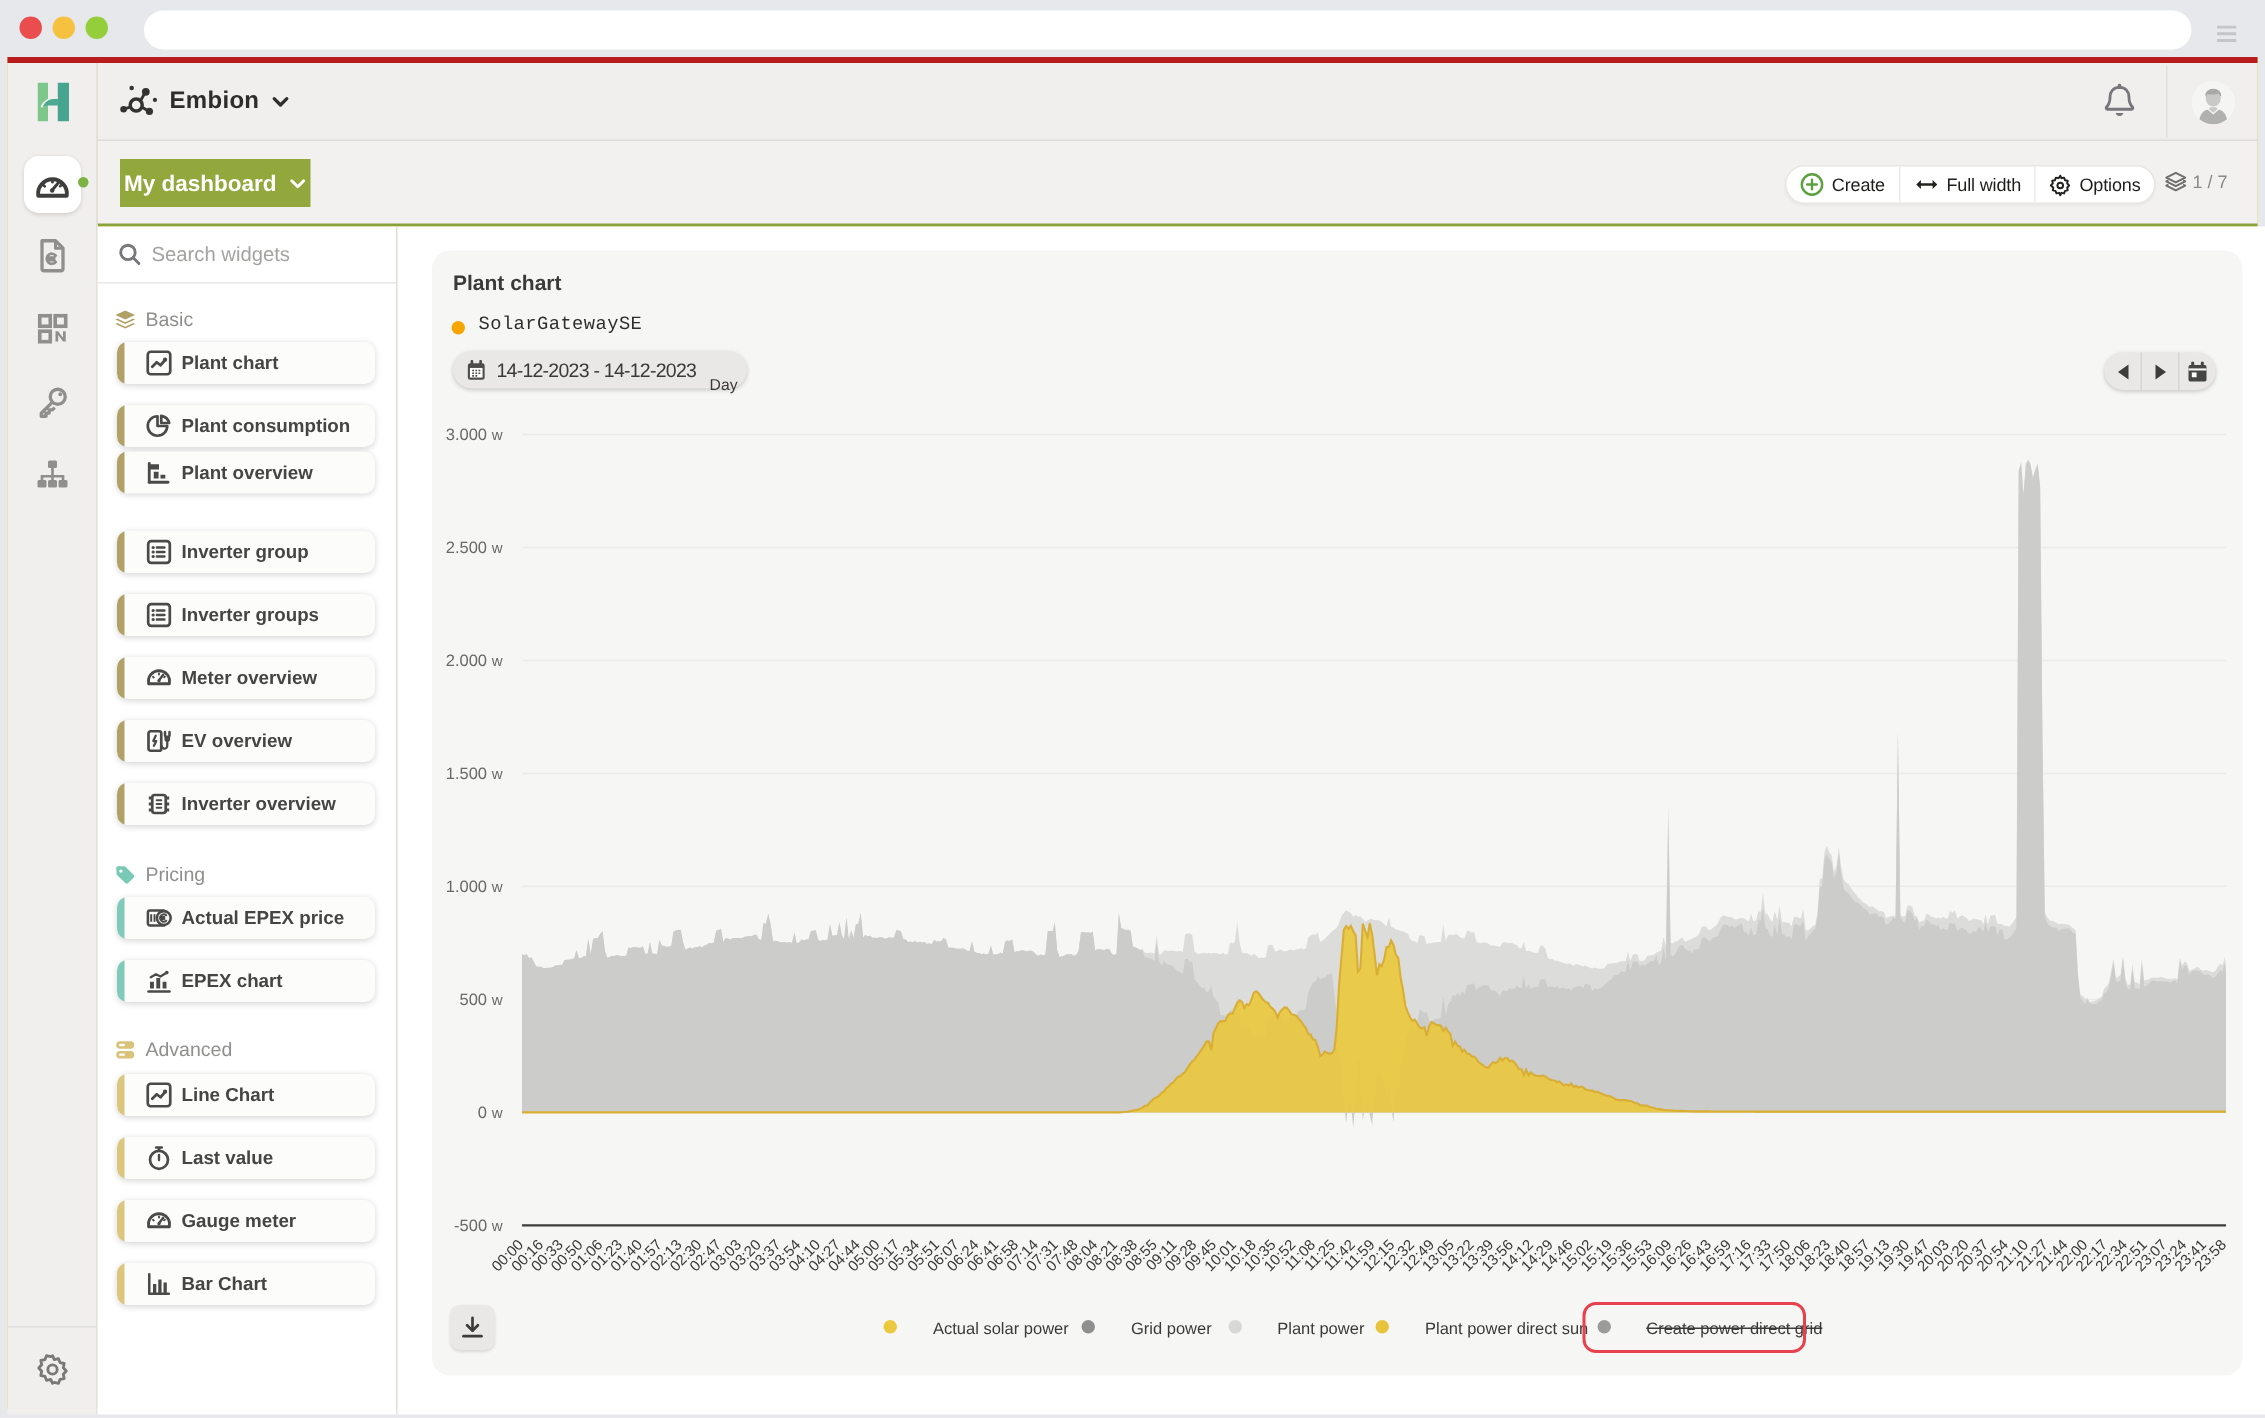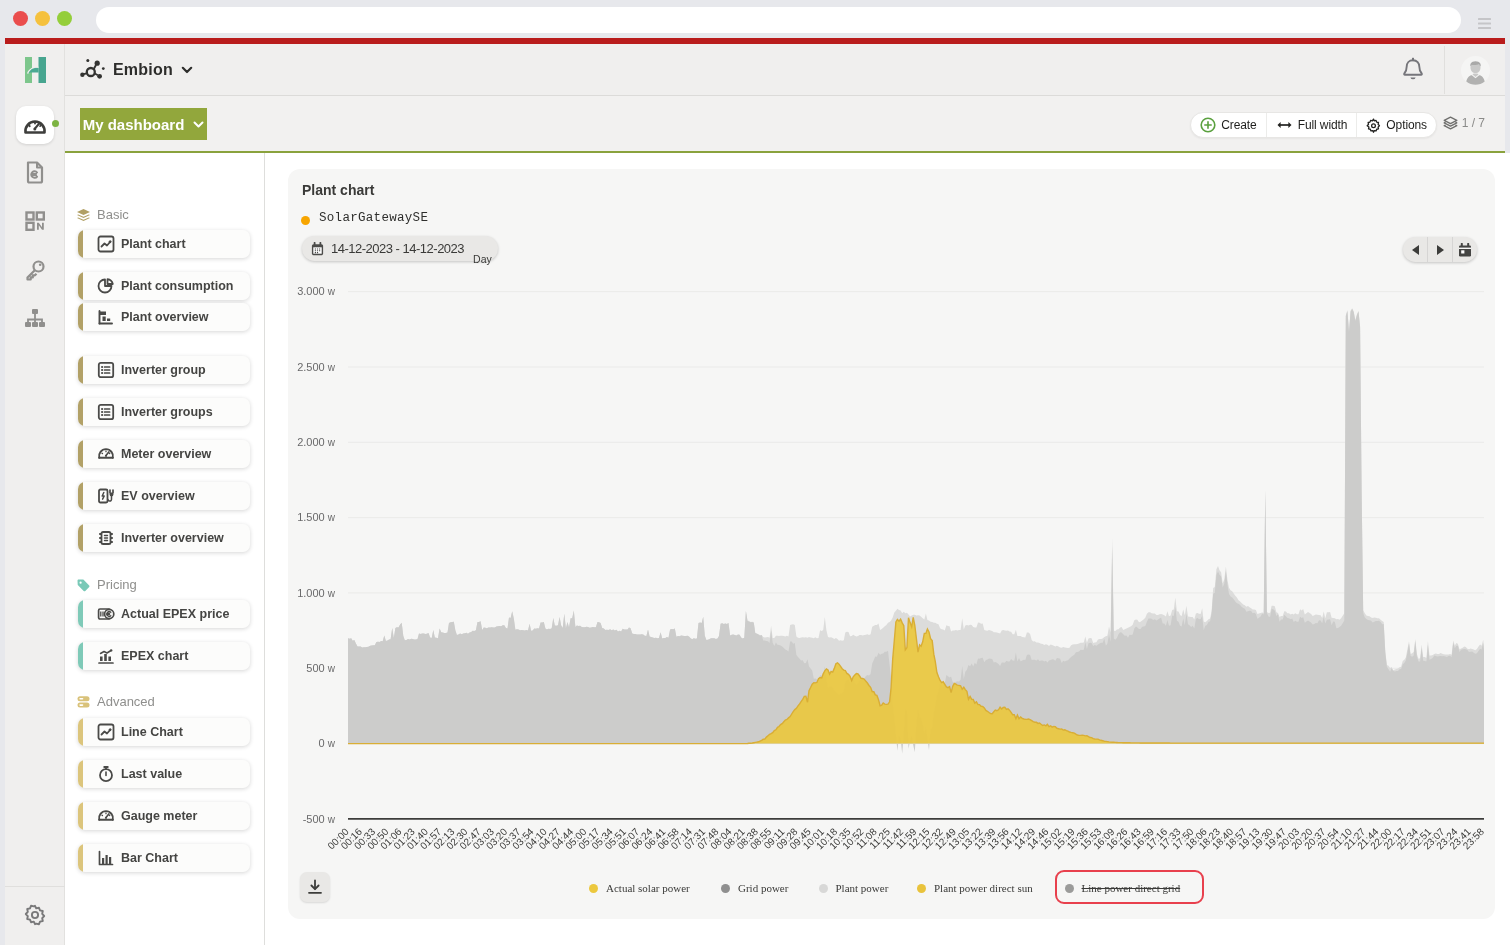--- a/index.html
+++ b/index.html
@@ -1,21 +1,21 @@
 <!DOCTYPE html>
 <html><head><meta charset="utf-8"><style>
 * { margin:0; padding:0; box-sizing:border-box; }
 html,body { width:1510px; height:945px; overflow:hidden; background:#e7e8ec; font-family:"Liberation Sans",sans-serif; }
 .abs { position:absolute; }
 .dot { position:absolute; border-radius:50%; }
 
 #chrome { position:absolute; left:0; top:0; width:1510px; height:38px; background:#e7e8ec; }
 #urlbar { position:absolute; left:96px; top:7px; width:1365px; height:26px; background:#fff; border-radius:13px; }
 
-#app { position:absolute; left:5px; top:38px; width:1500px; height:901px; background:#eab308; border-top:6px solid #b91c1c; }
+#app { position:absolute; left:5px; top:38px; width:1500px; height:901px; background:#eab308; border-top:4px solid #b91c1c; }
 #sidebar { position:absolute; left:0; top:0; width:60px; height:901px; background:#f0efee; border-right:1px solid #e2e1df; }
 #header { position:absolute; left:60px; top:0; width:1440px; height:52px; background:#f0efee; border-bottom:1px solid #dcdbd9; }
 #toolbar { position:absolute; left:60px; top:52px; width:1440px; height:57px; background:#f2f1f0; border-bottom:2px solid #8aa23d; }
 #wpanel { position:absolute; left:60px; top:109px; width:200px; height:792px; background:#fff; border-right:1px solid #dededc; }
 #main { position:absolute; left:260px; top:109px; width:1245px; height:792px; background:#fff; }
 #card { position:absolute; left:23px; top:16px; width:1207px; height:750px; background:#f6f6f5; border-radius:12px; }
 
 .sbtile { position:absolute; left:11px; top:62px; width:38px; height:38px; background:#fff; border-radius:10px; box-shadow:0 1px 3px rgba(0,0,0,.13); display:flex; align-items:center; justify-content:center; }
 .sbic { position:absolute; left:0; width:60px; display:flex; justify-content:center; }
 
@@ -42,21 +42,21 @@
 #cser span { font-family:"Liberation Mono",monospace; font-size:12.5px; color:#2e2e2c; letter-spacing:.3px; }
 #datepill { position:absolute; left:14px; top:67px; height:25px; background:#e9e8e6; border-radius:12.5px; box-shadow:0 1px 3px rgba(0,0,0,.2); display:flex; align-items:center; padding:0 6px 0 9px; gap:7px; }
 #datepill .dt { font-size:13px; letter-spacing:-0.5px; color:#3a3a38; }
 #datepill .dy { font-size:10.5px; color:#3a3a38; margin-top:21px; margin-left:2px; }
 #navgrp { position:absolute; right:18px; top:68px; width:74px; height:25px; background:#e9e8e6; border-radius:12.5px; box-shadow:0 1px 3px rgba(0,0,0,.2); display:flex; }
 #navgrp .seg { flex:1; display:flex; align-items:center; justify-content:center; }
 #navgrp .seg + .seg { border-left:1px solid #d6d5d4; }
 .tri { width:0; height:0; border-top:5px solid transparent; border-bottom:5px solid transparent; }
 #dlbtn { position:absolute; left:12px; top:703px; width:30px; height:30px; background:#e9e8e6; border-radius:7px; display:flex; align-items:center; justify-content:center; box-shadow:0 1px 2px rgba(0,0,0,.12); }
 #legend { position:absolute; left:0; top:0; }
-.litem { position:absolute; top:713px; display:flex; align-items:center; gap:8px; white-space:nowrap;font-family:Liberation Serif, serif; }
+.litem { position:absolute; top:713px; display:flex; gap:24px; white-space:nowrap; }
 .ldot { width:9px; height:9px; border-radius:50%; display:inline-block; }
 .ltxt { font-size:11px; color:#3a3a38; }
 #redbox { position:absolute; left:767px; top:701px; width:149px; height:34px; border:2px solid #e8404d; border-radius:9px; }
 </style></head>
 <body>
 <div id="chrome">
   <div class="dot" style="left:13px;top:11px;width:15px;height:15px;background:#ea4d4d"></div>
   <div class="dot" style="left:35px;top:11px;width:15px;height:15px;background:#f5c13e"></div>
   <div class="dot" style="left:57px;top:11px;width:15px;height:15px;background:#94ce3b"></div>
   <div id="urlbar"></div>
@@ -187,20 +187,27 @@
       </div>
     <div class="abs" style="left:0;top:842px;width:60px;height:1px;background:#e0dfdd"></div>
     <div class="sbic" style="top:860px">
         <svg width="22" height="22" viewBox="0 0 22 22" fill="none" xmlns="http://www.w3.org/2000/svg">
           <path d="M11 1.8l1.2 2.6 2.8-.6 1 2.6 2.8.6-.6 2.8 2 2.2-2 2.2.6 2.8-2.8.6-1 2.6-2.8-.6L11 20.2l-1.2-2.6-2.8.6-1-2.6-2.8-.6.6-2.8-2-2.2 2-2.2-.6-2.8 2.8-.6 1-2.6 2.8.6Z" stroke="#79797a" stroke-width="1.9" stroke-linejoin="round"></path>
           <circle cx="11" cy="11" r="3.1" stroke="#79797a" stroke-width="1.9"></circle>
         </svg>
       </div>
   </div>
   <div id="wpanel">
+    <div id="search">
+        <svg width="15" height="15" viewBox="0 0 15 15" fill="none" xmlns="http://www.w3.org/2000/svg">
+          <circle cx="6.3" cy="6.3" r="4.8" stroke="#77777b" stroke-width="1.9"></circle>
+          <path d="m10 10 3.6 3.6" stroke="#77777b" stroke-width="1.9" stroke-linecap="round"></path>
+        </svg>
+        <span>Search widgets</span>
+      </div>
     <div class="shead" style="top:54px">
         <svg width="15" height="14" viewBox="0 0 15 14" fill="none" xmlns="http://www.w3.org/2000/svg">
           <path d="M7.5 1 14 4 7.5 7 1 4Z" fill="#b1a065"></path>
           <path d="m2.2 6.4-1.2.6 6.5 3 6.5-3-1.2-.6-5.3 2.4Z" fill="#b1a065"></path>
           <path d="m2.2 9.4-1.2.6 6.5 3 6.5-3-1.2-.6-5.3 2.4Z" fill="#b1a065"></path>
         </svg>
         <span>Basic</span>
       </div>
     <div class="shead" style="top:424px">
         <svg width="15" height="14" viewBox="0 0 15 14" fill="none" xmlns="http://www.w3.org/2000/svg">
@@ -519,18 +526,18 @@
           <div class="litem" style="left:530.5px">
             <span class="ldot" style="background:#d8d8d7"></span>
             <span class="ltxt" style="">Plant power</span>
           </div>
           <div class="litem" style="left:629.0px">
             <span class="ldot" style="background:#e9c33c"></span>
             <span class="ltxt" style="">Plant power direct sun</span>
           </div>
           <div class="litem" style="left:776.5px">
             <span class="ldot" style="background:#9b9b9a"></span>
-            <span class="ltxt" style="text-decoration:line-through;">Line power direct grid</span>
+            <span class="ltxt" style="text-decoration:line-through;">Create power direct grid</span>
           </div>
         </div>
       <div id="redbox"></div>
     </div>
   </div>
 </div>
 </body></html>

